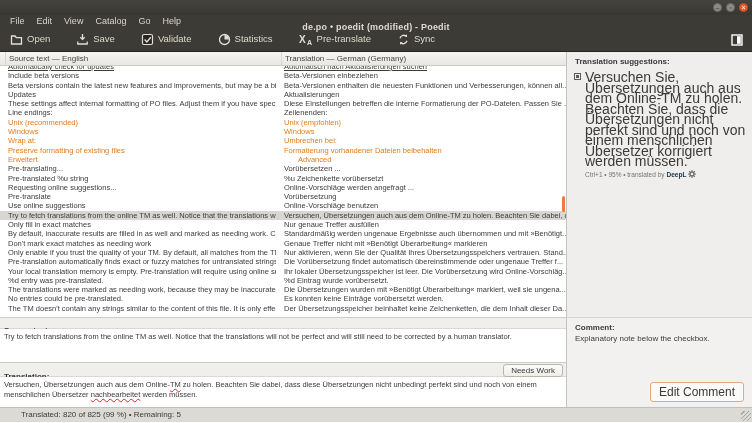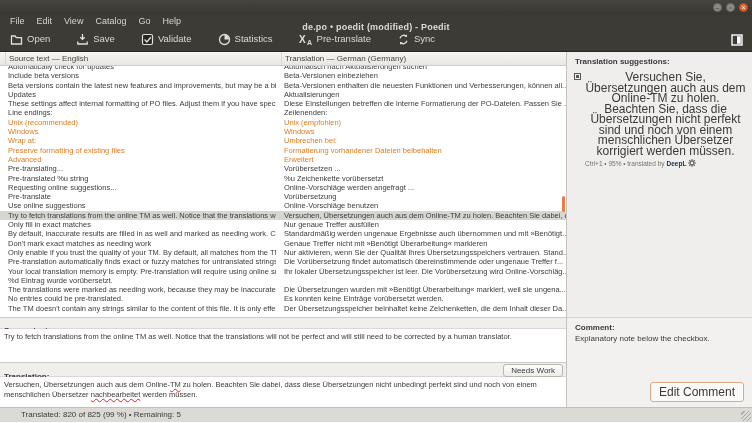--- a/index.html
+++ b/index.html
@@ -32,21 +32,21 @@
   
   .gridheader { position:absolute; top:0; left:0; right:0; height:14px; background:linear-gradient(#f7f6f4,#e9e7e3); border-bottom:1px solid #cfccc6; display:flex; font-size:8px; color:#454545; }
   .hcell { line-height:14px; padding-left:3px; overflow:hidden; white-space:nowrap; }
   .hcell.marker { width:6px; border-right:1px solid #d8d5d0; padding:0; }
   .hcell.src { width:276px; border-right:1px solid #d8d5d0; }
   .hcell.trg { flex:1; }
 
   
   .rows { position:absolute; top:14px; left:0; right:0; height:251px; overflow:hidden; background:#fff; }
   .row { display:flex; height:9.3px; line-height:9.3px; font-size:7.5px; color:#3c3c3c; white-space:nowrap; }
-  .row:first-child { margin-top:-4px; }
+  .row:first-child { margin-top:-4px;text-decoration:underline; }
   .row .cell { overflow:hidden; }
   .row .src { width:276px; padding-left:8px; }
   .row .trg { flex:1; padding-left:8px; }
   .row.needs-work { color:#e07c1f; }
   .row.selected { background:#d8d6d2; }
   .list-scrollbar { position:absolute; top:14px; right:1px; width:3px; height:251px; }
   .list-scrollbar .thumb { position:absolute; top:130px; width:3px; height:16px; border-radius:2px; background:#ef7a45; }
 
   
   .seclabel { font-size:8px; font-weight:bold; color:#3a3a3a; }
@@ -55,21 +55,21 @@
   .trbar { position:absolute; top:310px; left:0; right:0; height:15px; background:#f1efec; border-top:1px solid #cfccc6; border-bottom:1px solid #dbd8d3; padding:2px 0 0 4px; }
   .needswork { position:absolute; right:3px; top:1px; font-family:inherit; font-size:8px; color:#3a3a3a; background:linear-gradient(#fcfcfb,#eeede9); border:1px solid #b9b6b0; border-radius:3px; padding:1px 7px; }
   .tredit { position:absolute; top:325px; left:0; right:0; height:31px; background:#fff; font-size:7.5px; color:#3a3a3a; padding:3px 4px; line-height:10px; }
   .sperr { text-decoration:underline; text-decoration-style:wavy; text-decoration-color:#e0242a; text-decoration-thickness:1px; text-underline-offset:1px; }
 
   
   .sugghead { font-size:8px; font-weight:bold; color:#3a3a3a; padding:5px 0 4px 8px; }
   .suggitem { display:flex; gap:4px; padding:2px 6px 0 7px; }
   .flagicon { flex:0 0 auto; width:7px; height:7px; margin-top:1px; border:1px solid #5c5a55; background:#efeeec; position:relative; }
   .flagicon::after { content:""; position:absolute; inset:1px; background:#5c5a55; }
-  .suggtext { font-size:12px; color:#3a3a3a; line-height:10.5px;text-align:center; }
+  .suggtext { font-size:14px; color:#3a3a3a; line-height:10.5px; }
   .suggmeta { font-size:6.5px; color:#767470; margin-top:3px; display:flex; align-items:center; gap:2px; }
   .deepl { font-weight:bold; color:#12304d; font-size:6.5px; }
   .commentpanel { position:absolute; top:265px; left:0; right:0; bottom:0; border-top:1px solid #d7d4cf; background:#f2f1ef; }
   .commenthead { font-size:8px; font-weight:bold; color:#3a3a3a; padding:5px 0 1px 8px; }
   .commenttext { font-size:8px; color:#3a3a3a; padding:1px 8px; line-height:10px; }
   .editcomment { position:absolute; right:8px; bottom:6px; font-family:inherit; font-size:12px; color:#3a3a3a; background:#fbfaf9; border:1px solid #e0a984; border-radius:3px; padding:2px 8px; }
 
   
   .statusbar { position:relative; height:15px; background:#dcdad5; border-top:1px solid #c2bfba; font-size:8px; color:#3b3b3b; line-height:14px; padding-left:21px; }
   .grip { position:absolute; right:1px; bottom:1px; width:10px; height:10px;
@@ -207,22 +207,22 @@
           </div>
           <div class="row needs-work">
             <div class="cell src">Wrap at:</div>
             <div class="cell trg">Umbrechen bei:</div>
           </div>
           <div class="row needs-work">
             <div class="cell src">Preserve formatting of existing files</div>
             <div class="cell trg">Formatierung vorhandener Dateien beibehalten</div>
           </div>
           <div class="row needs-work">
+            <div class="cell trg">Erweitert</div>
             <div class="cell src">Advanced</div>
-            <div class="cell trg">Erweitert</div>
           </div>
           <div class="row">
             <div class="cell src">Pre-translating...</div>
             <div class="cell trg">Vorübersetzen ...</div>
           </div>
           <div class="row">
             <div class="cell src">Pre-translated %u string</div>
             <div class="cell trg">%u Zeichenkette vorübersetzt</div>
           </div>
           <div class="row">
@@ -259,20 +259,21 @@
           </div>
           <div class="row">
             <div class="cell src">Pre-translation automatically finds exact or fuzzy matches for untranslated strings i...</div>
             <div class="cell trg">Die Vorübersetzung findet automatisch übereinstimmende oder ungenaue Treffer f...</div>
           </div>
           <div class="row">
             <div class="cell src">Your local translation memory is empty. Pre-translation will require using online sug...</div>
             <div class="cell trg">Ihr lokaler Übersetzungsspeicher ist leer. Die Vorübersetzung wird Online-Vorschläg...</div>
           </div>
           <div class="row">
+            <div class="cell src">%d entry was pre-translated.</div>
             <div class="cell trg">%d Eintrag wurde vorübersetzt.</div>
           </div>
           <div class="row">
             <div class="cell src">The translations were marked as needing work, because they may be inaccurate. Yo...</div>
             <div class="cell trg">Die Übersetzungen wurden mit »Benötigt Überarbeitung« markiert, weil sie ungena...</div>
           </div>
           <div class="row">
             <div class="cell src">No entries could be pre-translated.</div>
             <div class="cell trg">Es konnten keine Einträge vorübersetzt werden.</div>
           </div>

